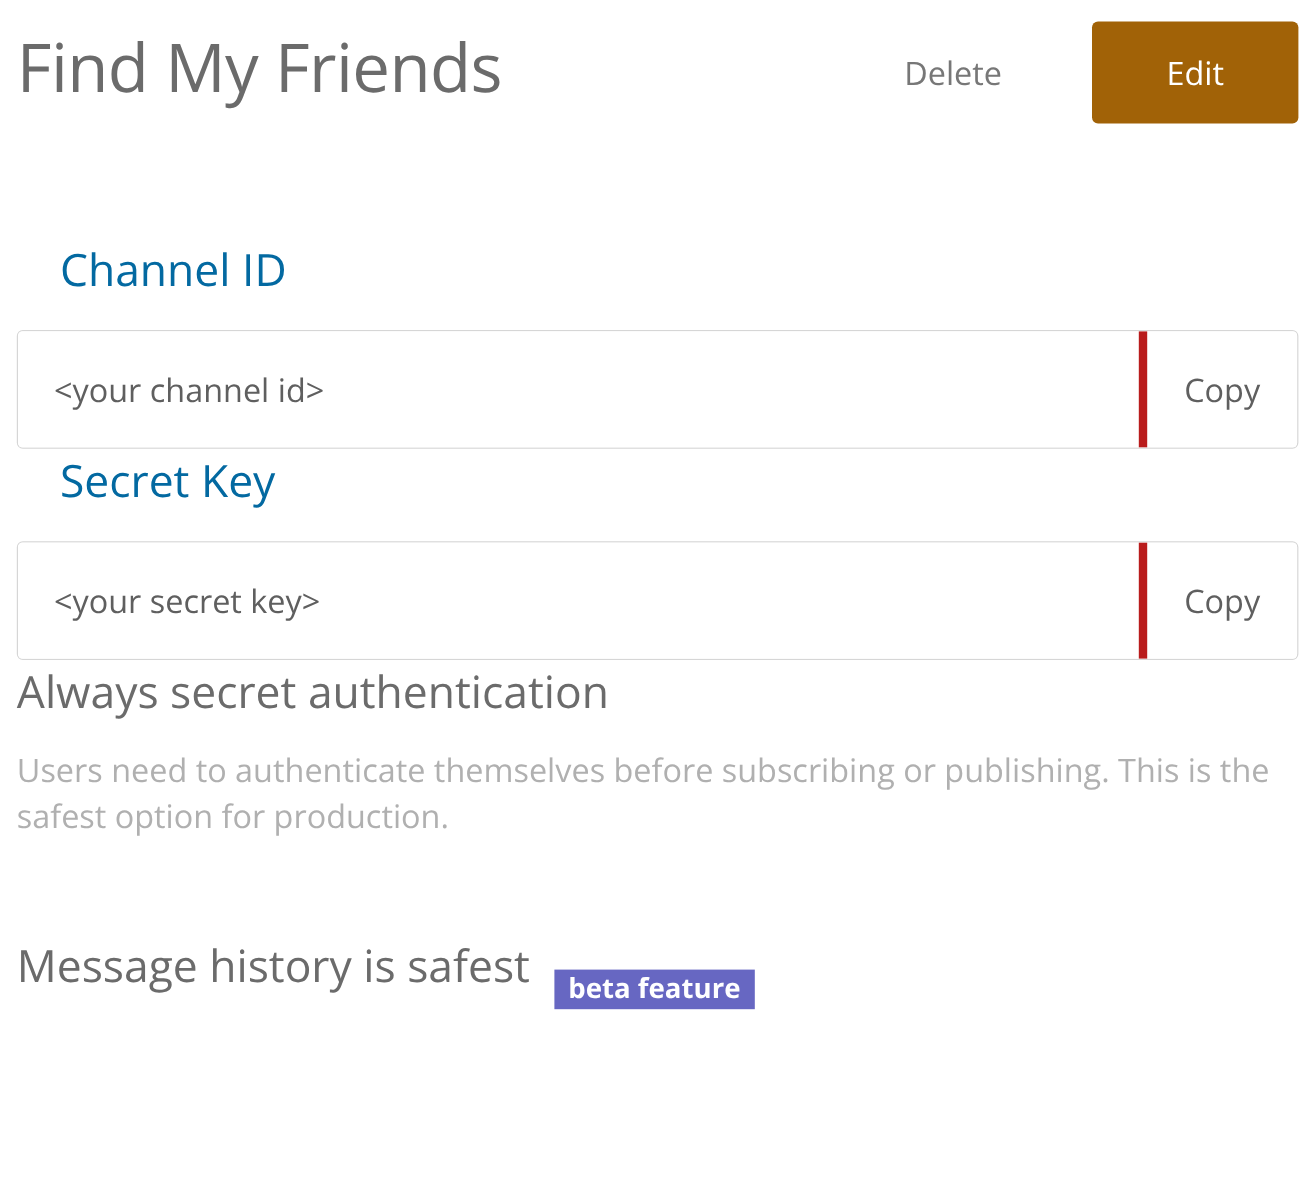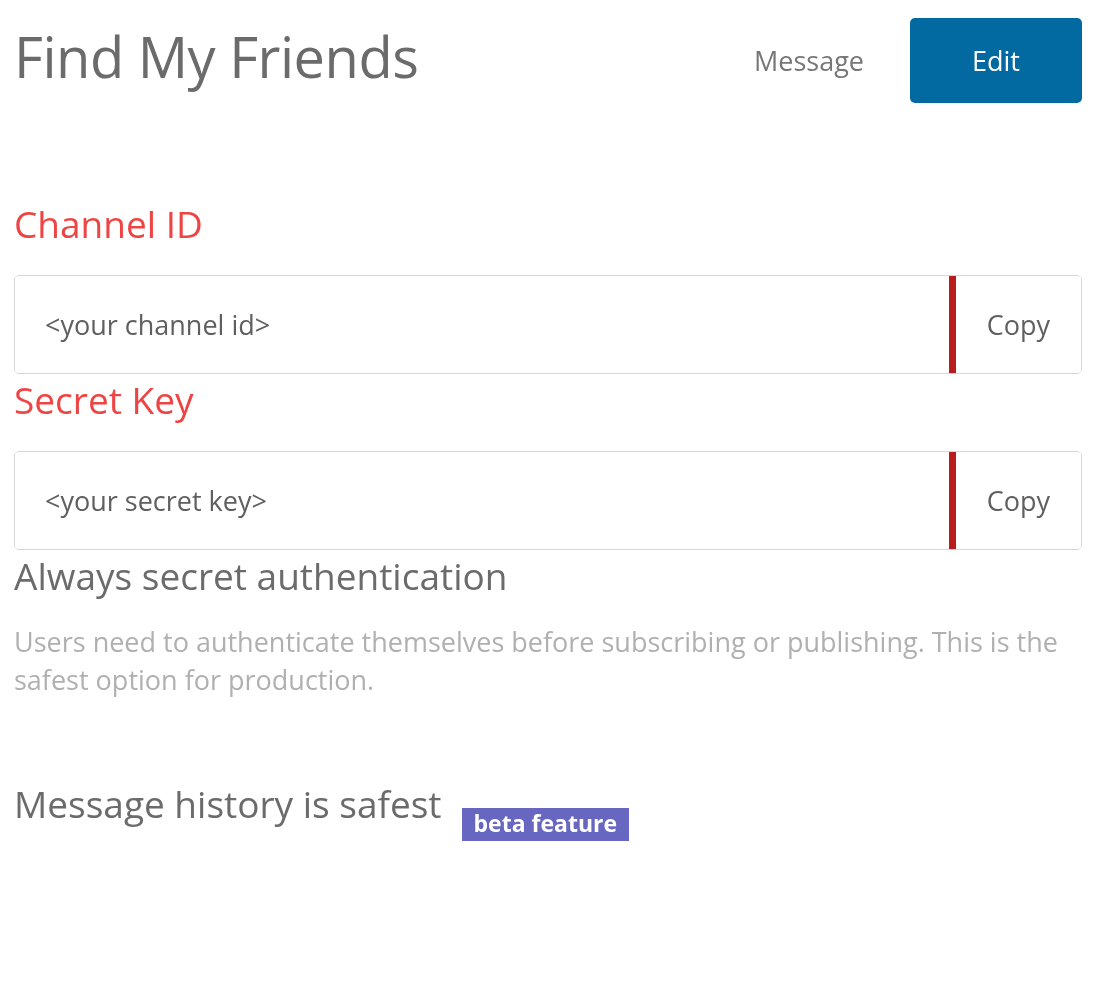--- a/index.html
+++ b/index.html
@@ -35,37 +35,39 @@
       background: transparent;
       border: none;
       color: #777;
       font-size: 27px;
       font-weight: 400;
       padding: 20px 36px;
       cursor: pointer;
       font-family: inherit;
     }
     .btn-edit {
-      background: #0369a1;
+      background: #a16207;
       border: none;
       color: #ffffff;
       font-size: 27px;
       font-weight: 400;
       padding: 24px 0;
       width: 172px;
       text-align: center;
       border-radius: 5px;
       cursor: pointer;
       font-family: inherit;
+      margin-left: 29px;
     }
     .section-label {
       font-size: 37px;
       font-weight: 400;
-      color: #ef4444;
+      color: #0369a1;
       margin-bottom: 26px;
+      margin-left: 36px;
     }
     .field-group {
       display: flex;
       border: 1px solid #d6d6d6;
       border-radius: 5px;
       overflow: hidden;
     }
     .field-value {
       flex: 1;
       padding: 30px 30px;
@@ -114,21 +116,21 @@
       vertical-align: middle;
       margin-top: 41px;
     }
   </style>
 </head>
 <body>
 
 <div class="header-row">
   <h1 class="page-title">Find My Friends</h1>
   <div class="header-actions">
-    <button class="btn-delete">Message</button>
+    <button class="btn-delete">Delete</button>
     <button class="btn-edit">Edit</button>
   </div>
 </div>
 
 <div>
   <div class="section-label">Channel ID</div>
   <div class="field-group">
     <div class="field-value">&lt;your channel id&gt;</div>
     <button class="copy-btn">Copy</button>
   </div>

